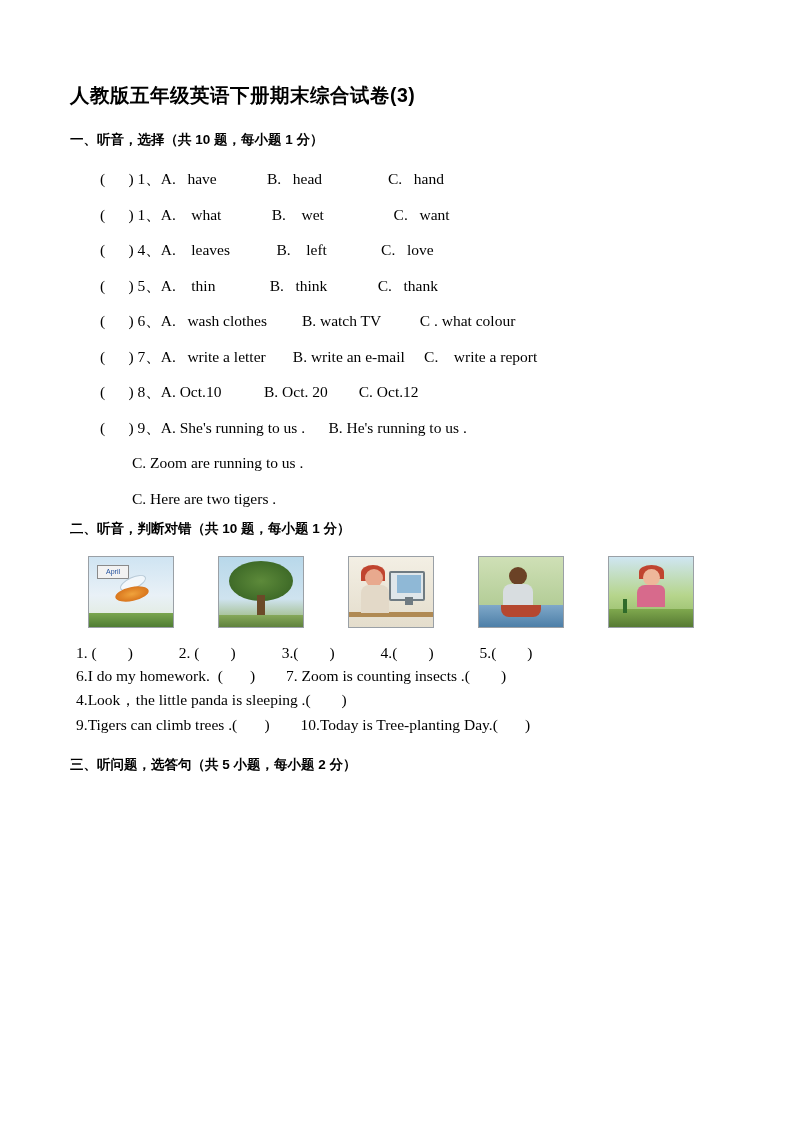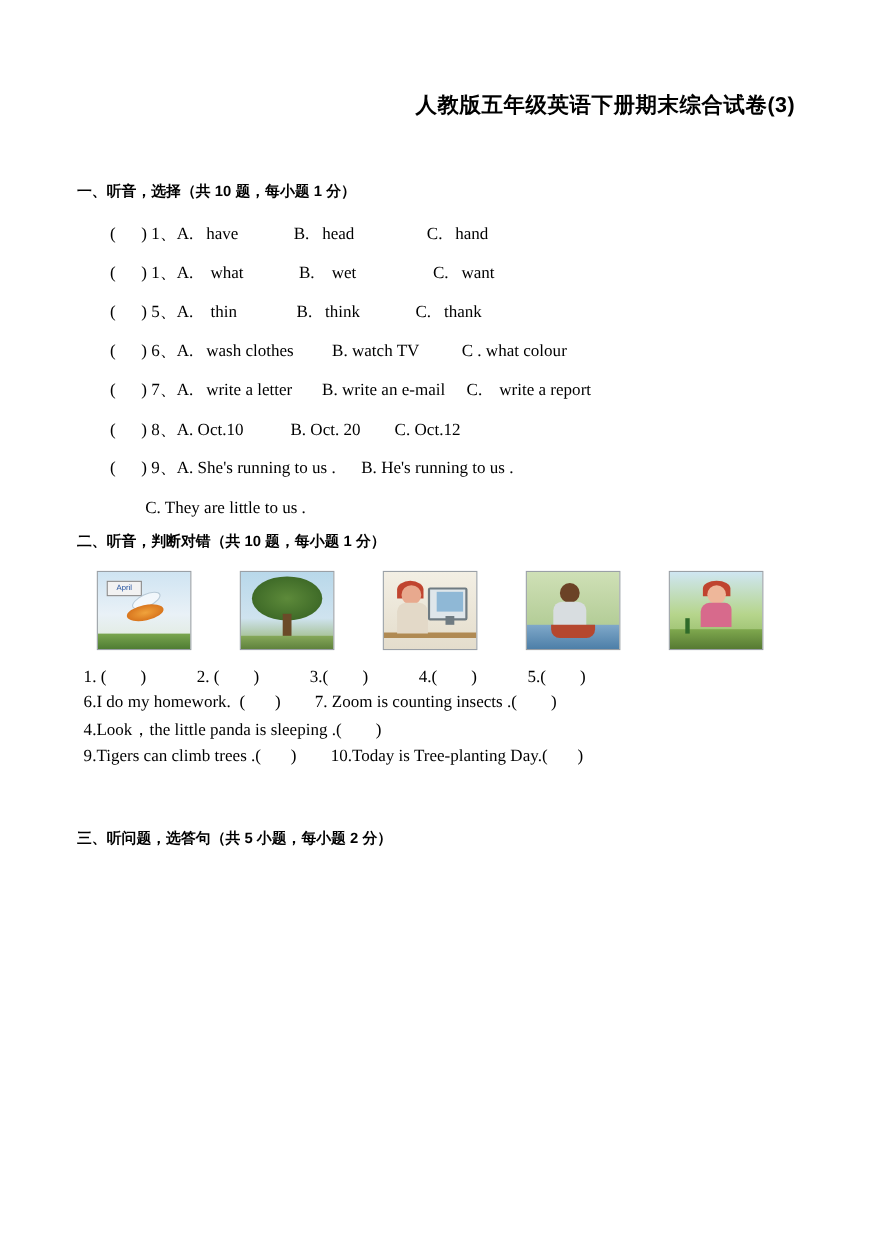--- a/index.html
+++ b/index.html
@@ -16,34 +16,34 @@
     overflow: hidden;
   }
   .page {
     position: relative;
     width: 793px;
     height: 1122px;
     box-sizing: border-box;
     padding: 0 70px;
   }
   .doc-title {
-    text-align: right;
+    text-align: left;
     font-family: "Liberation Sans", sans-serif;
     font-weight: bold;
     font-size: 19.5px;
     letter-spacing: 0.5px;
     margin-top: 82px;
     margin-bottom: 0;
     color: #000;
   }
   .section-head {
     font-family: "Liberation Sans", sans-serif;
     font-weight: bold;
     font-size: 13.5px;
-    margin-top: 56px;
+    margin-top: 22px;
     margin-bottom: 0;
   }
   .section-head.s2 { margin-top: 14px; }
   .section-head.s3 { }
 
   .q-list {
     margin: 0;
     padding: 0;
     list-style: none;
   }
@@ -263,26 +263,28 @@
 <body>
 
 <div class="page">
 
   <h1 class="doc-title">人教版五年级英语下册期末综合试卷(3)</h1>
 
   <div class="section-head s1">一、听音，选择（共 10 题，每小题 1 分）</div>
   <div class="q-list">
     <div class="q-row first">(      ) 1、A.   have             B.   head                 C.   hand</div>
     <div class="q-row">(      ) 1、A.    what             B.    wet                  C.   want</div>
+    <div class="q-row">(      ) 4、A.    leaves            B.    left              C.   love</div>
     <div class="q-row">(      ) 5、A.    thin              B.   think             C.   thank</div>
     <div class="q-row">(      ) 6、A.   wash clothes         B. watch TV          C . what colour</div>
     <div class="q-row">(      ) 7、A.   write a letter       B. write an e-mail     C.    write a report</div>
     <div class="q-row">(      ) 8、A. Oct.10           B. Oct. 20        C. Oct.12</div>
     <div class="q-row">(      ) 9、A. She's running to us .      B. He's running to us .</div>
-    <div class="q-row cont">C. They are little to us .</div>
+    <div class="q-row cont">C. Zoom are running to us .</div>
+    <div class="q-row cont">C. Here are two tigers .</div>
   </div>
 
   <div class="section-head s2">二、听音，判断对错（共 10 题，每小题 1 分）</div>
 
   <div class="pic-row">
     <div class="pic pic1">
       <div class="cal">April</div>
       <div class="wing"></div>
       <div class="bug"></div>
       <div class="grass"></div>

